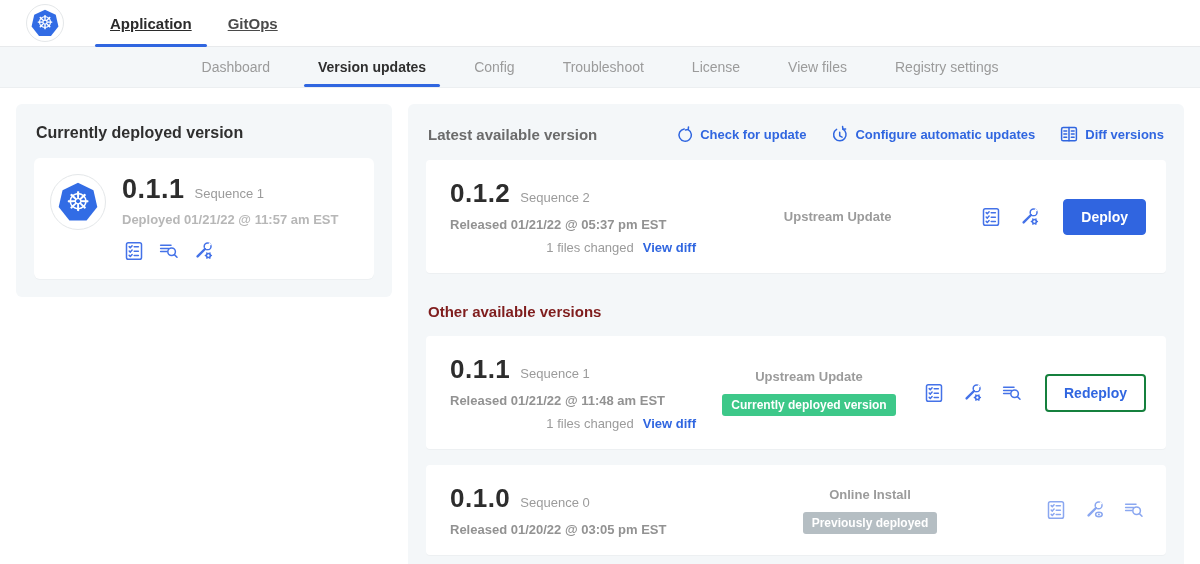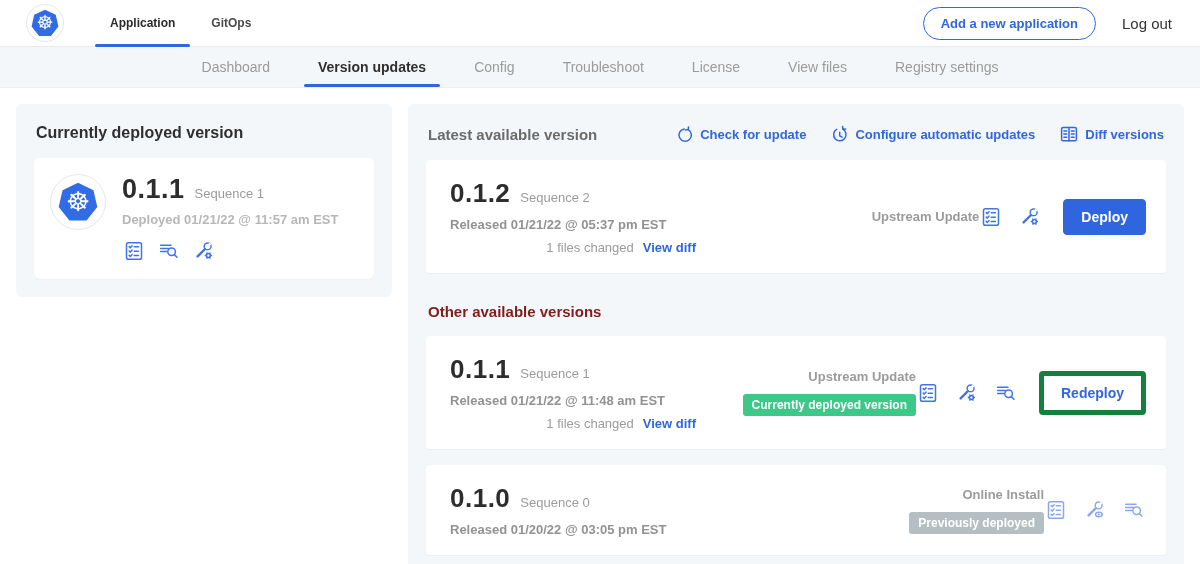--- a/index.html
+++ b/index.html
@@ -11,21 +11,21 @@
     display: flex; align-items: center; padding-left: 26px; }
   .logo-ring { width: 38px; height: 38px; border-radius: 50%; background: #fff;
     border: 1px solid #e4e7e9; display: flex; align-items: center; justify-content: center;
     position: relative; flex: none; }
   .hepta-wrap { position: relative; width: 32px; height: 32px; display:flex; align-items:center; justify-content:center; }
   .hepta-wrap svg { position: absolute; inset: 0; }
   .wheel-glyph { position: relative; color: #fff; font-family: "DejaVu Sans", sans-serif;
     font-size: 19px; line-height: 1; z-index: 1; padding-bottom: 1px; }
   .top-tabs { display: flex; align-items: stretch; height: 100%; margin-left: 28px; }
   .top-tab { display: flex; align-items: center; padding: 0 15px; margin: 0 3px;
-    font-size: 12px; font-weight: 700; color: #4a4a4a; cursor: pointer; position: relative; }
+    font-size: 15px; font-weight: 700; color: #4a4a4a; cursor: pointer; position: relative; text-decoration: underline; }
   .top-tab.active { color: #2b2b2b; }
   .top-tab.active::after { content:""; position: absolute; left: 0; right: 0; bottom: -1px;
     height: 3px; background: #3066e0; border-radius: 2px; }
   .topbar-right { margin-left: auto; display: flex; align-items: center; gap: 26px; padding-right: 28px; }
   .add-app-btn { border: 1px solid #3066e0; color: #3066e0; background: #fff;
     border-radius: 17px; font-size: 13px; font-weight: 700; padding: 8px 17px; cursor: pointer;
     font-family: inherit; }
   .logout { font-size: 15px; color: #323232; cursor: pointer; }
 
   
@@ -70,30 +70,30 @@
   .other-title { font-size: 15px; font-weight: 600; color: #7f1d1d; margin: 30px 2px 16px; }
 
   .vrow { background: #fff; border-radius: 4px; display: flex; align-items: center;
     padding: 18px 16px 18px 24px; box-shadow: 0 1px 1px rgba(0,0,0,.03); }
   .vrow + .vrow { margin-top: 16px; }
   .vrow-left { width: 246px; flex: none; }
   .vrow .ver-num { font-size: 26px; }
   .released { font-size: 13px; font-weight: 600; color: #929292; margin-top: 8px; }
   .files-line { font-size: 13px; color: #9b9b9b; margin-top: 8px; display: flex; gap: 9px; justify-content: flex-end; }
   .view-diff { color: #3066e0; font-weight: 700; cursor: pointer; text-decoration: none; }
-  .vrow-mid { flex: 1; display: flex; flex-direction: column; align-items: flex-end; gap: 10px; }
+  .vrow-mid { flex: 1; display: flex; flex-direction: column; align-items: center; gap: 10px; }
   .source-label { font-size: 13px; font-weight: 700; color: #9b9b9b; }
   .badge { font-size: 12px; font-weight: 700; color: #fff; border-radius: 3px; padding: 4px 9px; }
   .badge.green { background: #3dc889; }
   .badge.gray { background: #b5bec3; }
   .vrow-actions { display: flex; align-items: center; gap: 15px; padding-right: 4px; }
   .btn { font-family: inherit; font-size: 14px; font-weight: 700; border-radius: 4px;
     padding: 9px 17px; cursor: pointer; }
   .btn.primary { background: #3065e0; border: 1px solid #3065e0; color: #fff; margin-left: 6px; }
-  .btn.outline { background: #fff; border: 5px solid #15803d; color: #3066e0; margin-left: 6px; }
+  .btn.outline { background: #fff; border: 2px solid #15803d; color: #3066e0; margin-left: 6px; }
   svg .stroke { fill: none; stroke: currentColor; stroke-width: 1.5; stroke-linecap: round; stroke-linejoin: round; }
   svg .thick { stroke-width: 2.4; }
   svg .knockout { stroke: #fff; fill: #fff; }
 </style>
 </head>
 <body>
 
 <svg width="0" height="0" style="position:absolute">
   <defs>
     <g id="i-hepta">
@@ -164,24 +164,20 @@
       <svg viewBox="0 0 36 36">
           <use href="#i-hepta"></use>
         </svg>
       <span class="wheel-glyph">☸</span>
     </div>
   </div>
   <div class="top-tabs">
     <div class="top-tab active">Application</div>
     <div class="top-tab">GitOps</div>
   </div>
-  <div class="topbar-right">
-    <button class="add-app-btn">Add a new application</button>
-    <span class="logout">Log out</span>
-  </div>
 </div>
 
 <div class="subnav">
   <div class="subnav-tab">Dashboard</div>
   <div class="subnav-tab active">Version updates</div>
   <div class="subnav-tab">Config</div>
   <div class="subnav-tab">Troubleshoot</div>
   <div class="subnav-tab">License</div>
   <div class="subnav-tab">View files</div>
   <div class="subnav-tab">Registry settings</div>

